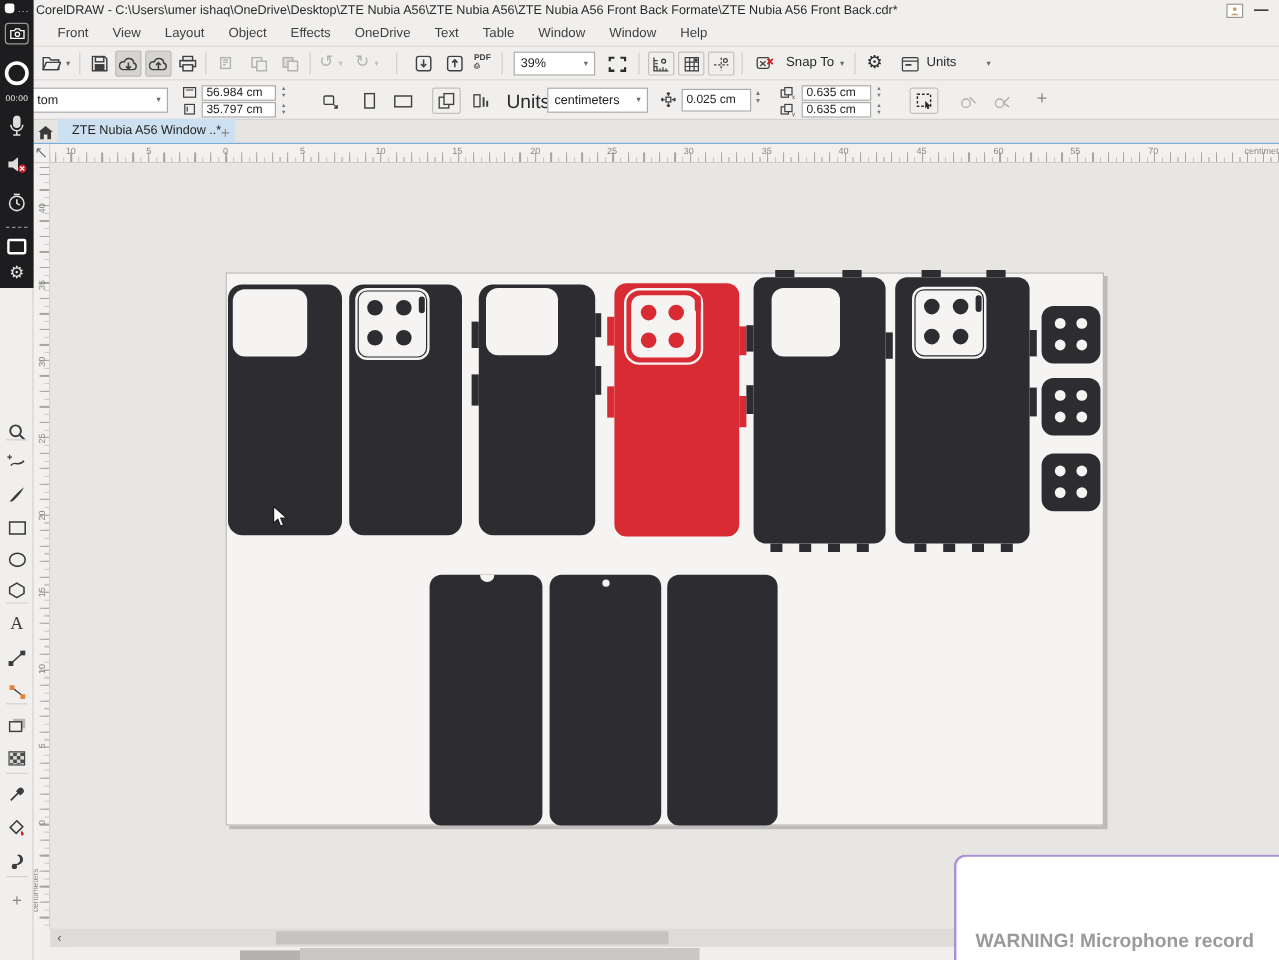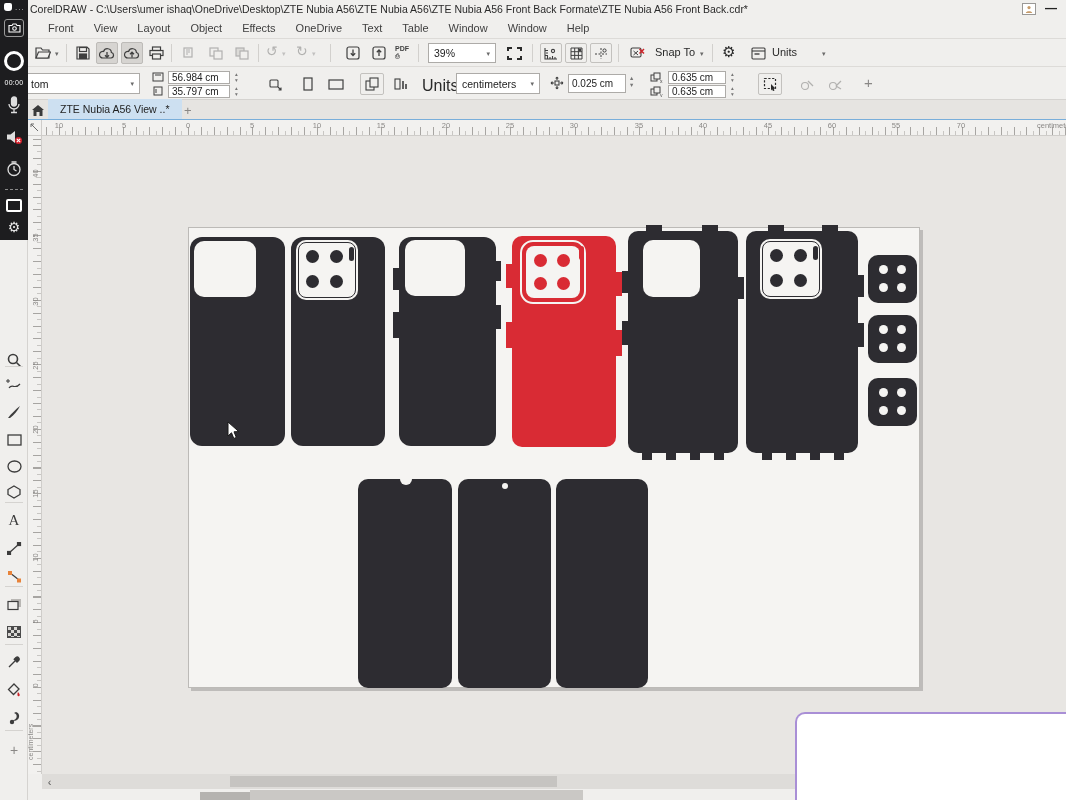--- a/index.html
+++ b/index.html
@@ -368,21 +368,21 @@
     <span class="abs" style="left:864px;top:7px;font-size:15px;color:#8a8886;">+</span>
   </div>
 
   <div class="abs tabbar">
     <span class="abs ic" style="left:30px;top:2px;width:16px;height:16px;">
       <svg width="14" height="13" viewBox="0 0 14 13">
           <path d="M7 1 L13 6 H11.5 V12 H8.5 V8 H5.5 V12 H2.5 V6 H1 Z" fill="#3a3a3a"></path>
         </svg>
     </span>
     <div class="tab-active abs" style="left:48px;">
-      <span>ZTE Nubia A56 View ..*</span>
+      <span>ZTE Nubia A56 Window ..*</span>
     </div>
     <span class="abs" style="left:184px;top:3px;font-size:13px;color:#8a8886;">+</span>
   </div>
 
   <div class="abs ruler-corner">
     <svg width="9" height="9" viewBox="0 0 9 9" stroke="#6a6a6a" stroke-width="1" fill="none">
         <path d="M1 1 L8 8 M1 1 v3 M1 1 h3"></path>
       </svg>
   </div>
   <div class="abs hruler">
@@ -651,15 +651,16 @@
     <span class="sitem" style="top:186px;height:6px;">
         <span class="sdash"></span>
       </span>
     <span class="sitem" style="top:194px;height:22px;">
         <span class="sframe"></span>
       </span>
     <span class="sitem" style="top:216px;height:22px;font-size:14px;color:#e5e5e5;">⚙</span>
   </div>
 
   <div class="abs reccard">
+    <div class="warn">WARNING! Microphone record</div>
   </div>
 
 </div>
 
 </body></html>

